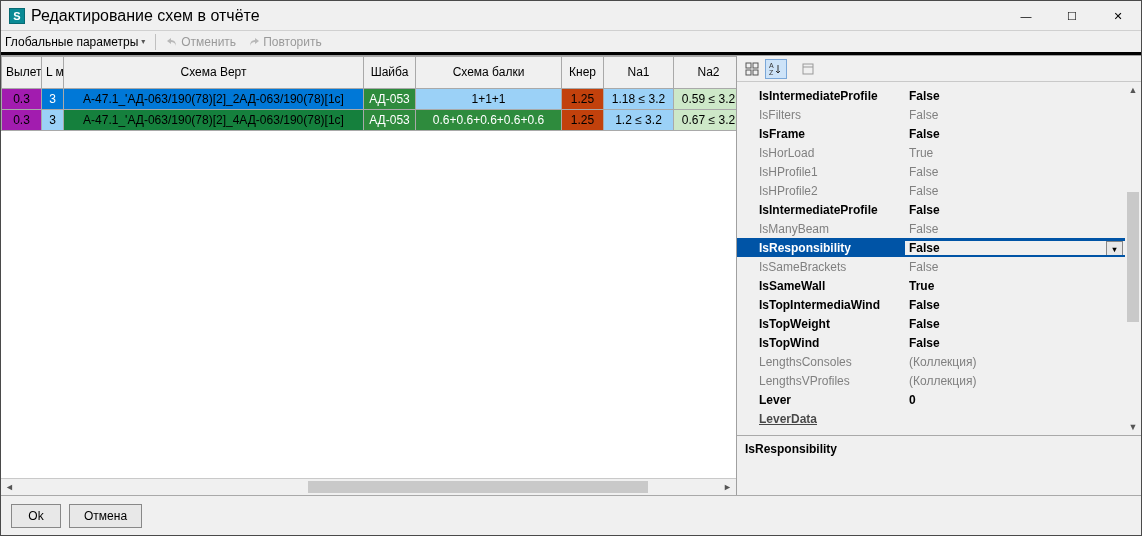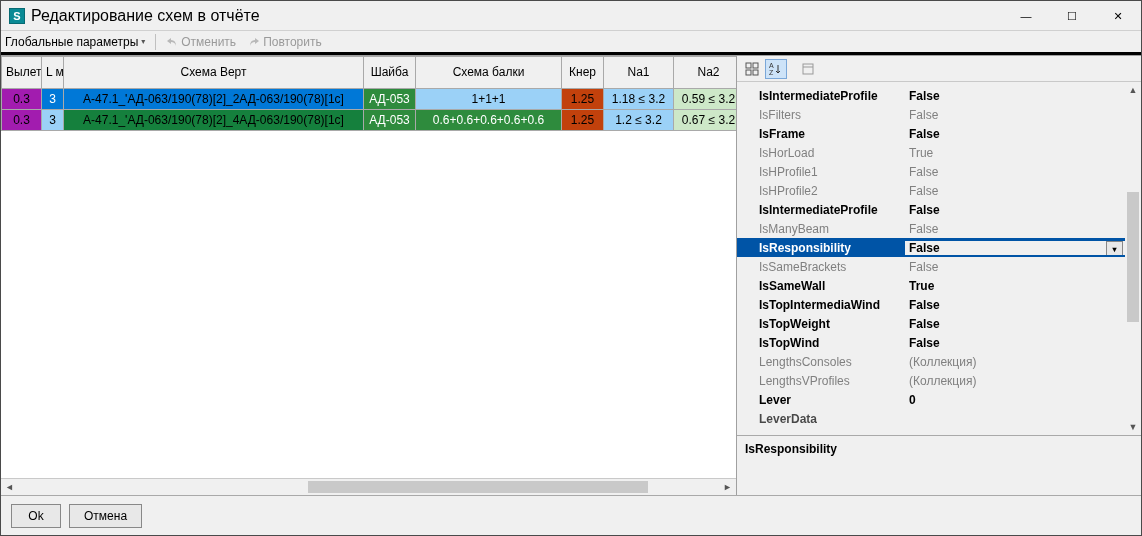--- a/index.html
+++ b/index.html
@@ -407,21 +407,21 @@
               <div class="pv">(Коллекция)</div>
             </div>
             <div class="pg-row">
               <div class="pn">LengthsVProfiles</div>
               <div class="pv">(Коллекция)</div>
             </div>
             <div class="pg-row bld">
               <div class="pn">Lever</div>
               <div class="pv">0</div>
             </div>
-            <div class="pg-row bld" style="opacity: 0.7;">
+            <div class="pg-row bld" style="opacity: 0.7; text-decoration: underline;">
               <div class="pn">LeverData</div>
             </div>
           </div>
         <div class="pg-vscroll">
           <div class="varrow" style="top:0">▲</div>
           <div class="vthumb" style="top:110px;height:130px"></div>
           <div class="varrow" style="bottom:0">▼</div>
         </div>
       </div>
       <div class="pg-desc">

